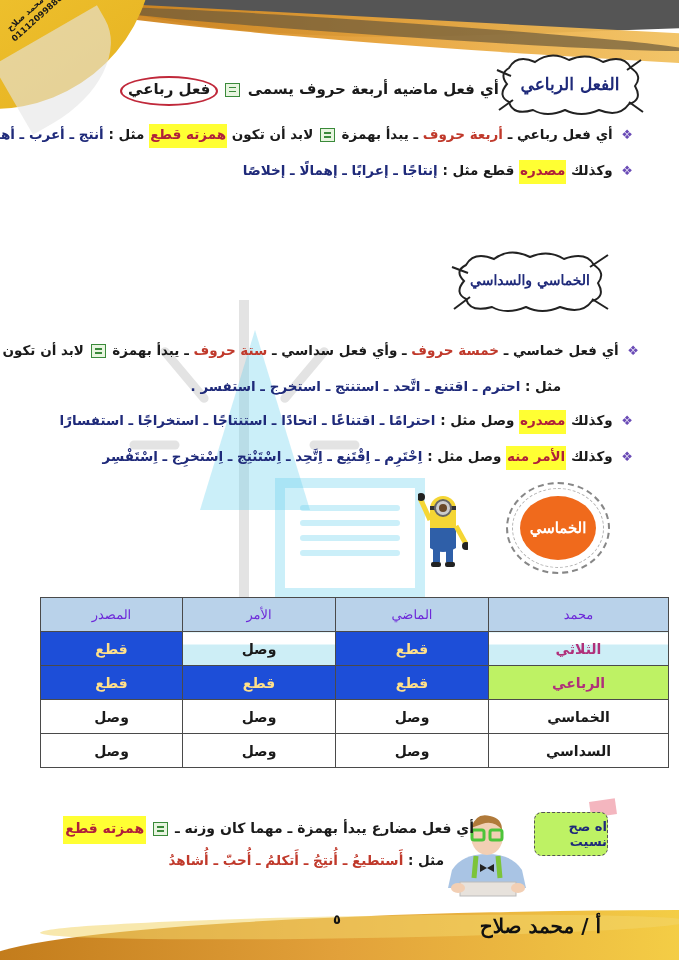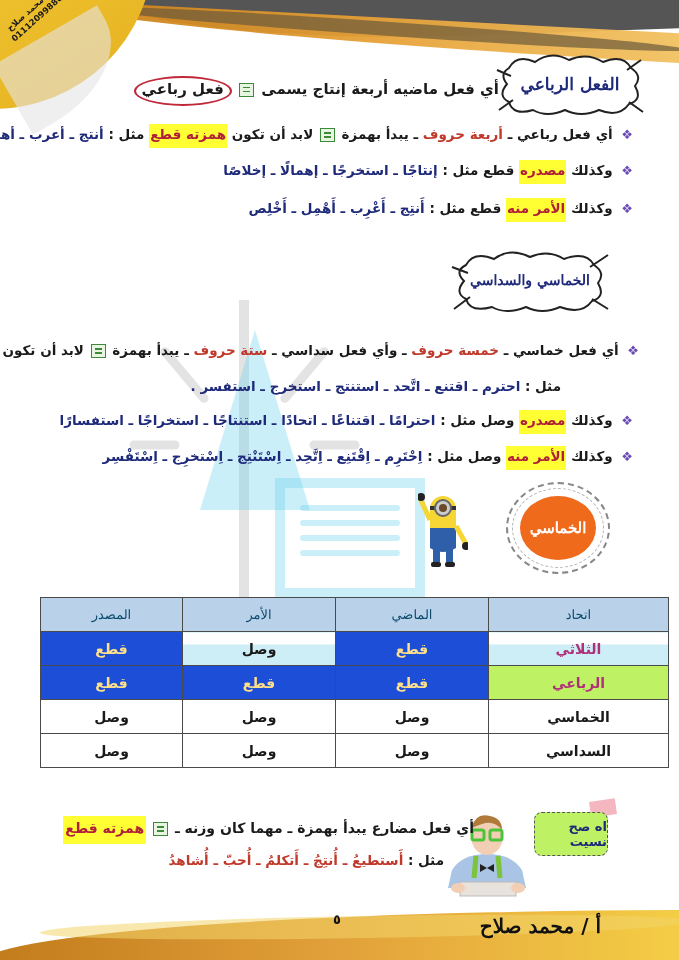--- a/index.html
+++ b/index.html
@@ -48,21 +48,21 @@
     .summary-badge { position: absolute; left: 520px; top: 496px; width: 76px; height: 64px; border-radius: 50%; background: #f06a1c; display: flex; align-items: center; justify-content: center; color: #fff; font-weight: bold; font-size: 15px; font-family: "DejaVu Serif", serif; }
     .summary-rings { position: absolute; left: 506px; top: 482px; width: 104px; height: 92px; border-radius: 50%; border: 2px dashed #555; opacity: .7; }
     .summary-rings2 { position: absolute; left: 512px; top: 488px; width: 92px; height: 80px; border-radius: 50%; border: 1.5px dashed #666; opacity: .5; }
 
     
     .minion { position: absolute; left: 418px; top: 486px; width: 50px; height: 85px; }
 
     
     table.summary { position: absolute; left: 40px; top: 597px; width: 628px; border-collapse: collapse; direction: rtl; table-layout: fixed; }
     table.summary th, table.summary td { border: 1.5px solid #4a4a4a; height: 34px; text-align: center; font-size: 14px; font-weight: bold; }
-    table.summary th { background: #b9d2ea; color: #0c4a6e; font-weight: normal; font-size: 13px; font-family: "DejaVu Serif", serif; }
+    table.summary th { background: #b9d2ea; color: #6d28d9; font-weight: normal; font-size: 13px; font-family: "DejaVu Serif", serif; }
     .cell-qat { background: #1d4ed8; color: #ffe08a; }
     .cell-wasl { background: #ffffff; color: #1a1a1a; }
     .cell-verb-pink { color: #b0307a; font-weight: normal; font-size: 13px; }
     .cell-verb { color: #1a1a1a; font-weight: normal; font-size: 13px; }
     .cell-light { background: linear-gradient(180deg, #fff 0 35%, #cdeef6 35% 100%); }
 
     
     .note-tag { position: absolute; left: 534px; top: 812px; width: 74px; height: 44px; border: 1.5px dashed #555; border-radius: 8px; background: #bef264; display: flex; align-items: center; justify-content: center; font-size: 13px; font-weight: bold; color: #1f2a7a; direction: rtl; }
     .note-tape { position: absolute; left: 590px; top: 800px; width: 26px; height: 16px; background: #f2a9b4; transform: rotate(-8deg); opacity: .85; }
     .nerd { position: absolute; left: 442px; top: 808px; width: 90px; height: 92px; }
@@ -99,49 +99,42 @@
 
   <div class="burst" style="left:495px;top:50px;width:150px;height:68px;">
     <svg viewBox="0 0 150 68" width="150" height="68">
       <path d="M12 34 Q4 24 14 18 Q22 4 40 12 Q56 0 74 10 Q92 2 108 12 Q128 4 136 18 Q148 26 140 36 Q148 50 134 54 Q124 68 104 60 Q86 68 70 60 Q52 68 38 60 Q18 66 14 52 Q2 46 12 34 Z" fill="#fff" stroke="#222" stroke-width="2"></path>
       <path d="M2 20 L16 26 M146 10 L132 20 M4 60 L18 50 M148 62 L134 52" stroke="#222" stroke-width="2"></path>
     </svg>
     <span class="burst-label" style="font-size:17px;">الفعل الرباعي</span>
   </div>
 
   <div class="line" style="right:180px;top:76px;font-size:15px;">
-    <span>أي فعل ماضيه أربعة إنتاج يسمى</span>
+    <span>أي فعل ماضيه أربعة حروف يسمى</span>
     <span class="eqbox"></span>
     <span class="circled">فعل رباعي</span>
   </div>
 
   <div class="line" style="top:126px;">
     <span class="bullet">❖</span>
     <span>أي فعل رباعي ـ</span>
     <span class="red">أربعة حروف</span>
     <span>ـ يبدأ بهمزة</span>
     <span class="eqbox"></span>
     <span>لابد أن تكون</span>
     <span class="hl red" style="color:#b0203a">همزته قطع</span>
     <span>مثل :</span>
     <span class="navy">أنتج ـ أعرب ـ أهمل ـ أخلص</span>
   </div>
   <div class="line" style="top:162px;">
     <span class="bullet">❖</span>
     <span>وكذلك</span>
     <span class="hl" style="color:#b0203a">مصدره</span>
     <span>قطع مثل :</span>
-    <span class="navy">إنتاجًا ـ استخرجًا ـ إهمالًا ـ إخلاصًا</span>
-  </div>
-  <div class="line" style="top:200px;">
-    <span class="bullet">❖</span>
-    <span>وكذلك</span>
-    <span class="hl" style="color:#b0203a">الأمر منه</span>
-    <span>قطع مثل :</span>
-    <span class="navy">أَنتِج ـ أَعْرِب ـ أَهْمِل ـ أَخْلِص</span>
+    <span class="navy">إنتاجًا ـ إعرابًا ـ إهمالًا ـ إخلاصًا</span>
   </div>
 
   <div class="burst" style="left:450px;top:245px;width:160px;height:70px;">
     <svg viewBox="0 0 160 70" width="160" height="70">
       <path d="M14 36 Q4 26 16 20 Q24 6 44 14 Q60 2 80 12 Q98 4 114 14 Q136 6 144 20 Q156 28 148 38 Q156 52 142 56 Q132 70 110 62 Q92 70 76 62 Q56 70 42 62 Q20 68 16 54 Q4 48 14 36 Z" fill="#fff" stroke="#222" stroke-width="2"></path>
       <path d="M2 22 L18 28 M158 10 L140 22 M4 64 L20 52 M158 64 L142 54" stroke="#222" stroke-width="2"></path>
     </svg>
     <span class="burst-label" style="font-size:14px;">الخماسي والسداسي</span>
   </div>
 
@@ -198,21 +191,21 @@
 
   <table class="summary">
     <colgroup>
       <col style="width:180px">
         <col style="width:153px">
         <col style="width:153px">
         <col style="width:142px">
     </colgroup>
     <thead>
       <tr>
-        <th>اتحاد</th>
+        <th>محمد</th>
         <th>الماضي</th>
         <th>الأمر</th>
         <th>المصدر</th>
       </tr>
     </thead>
     <tbody>
       <tr>
         <td class="cell-verb-pink cell-light">الثلاثي</td>
         <td class="cell-qat">قطع</td>
         <td class="cell-wasl cell-light">وصل</td>

